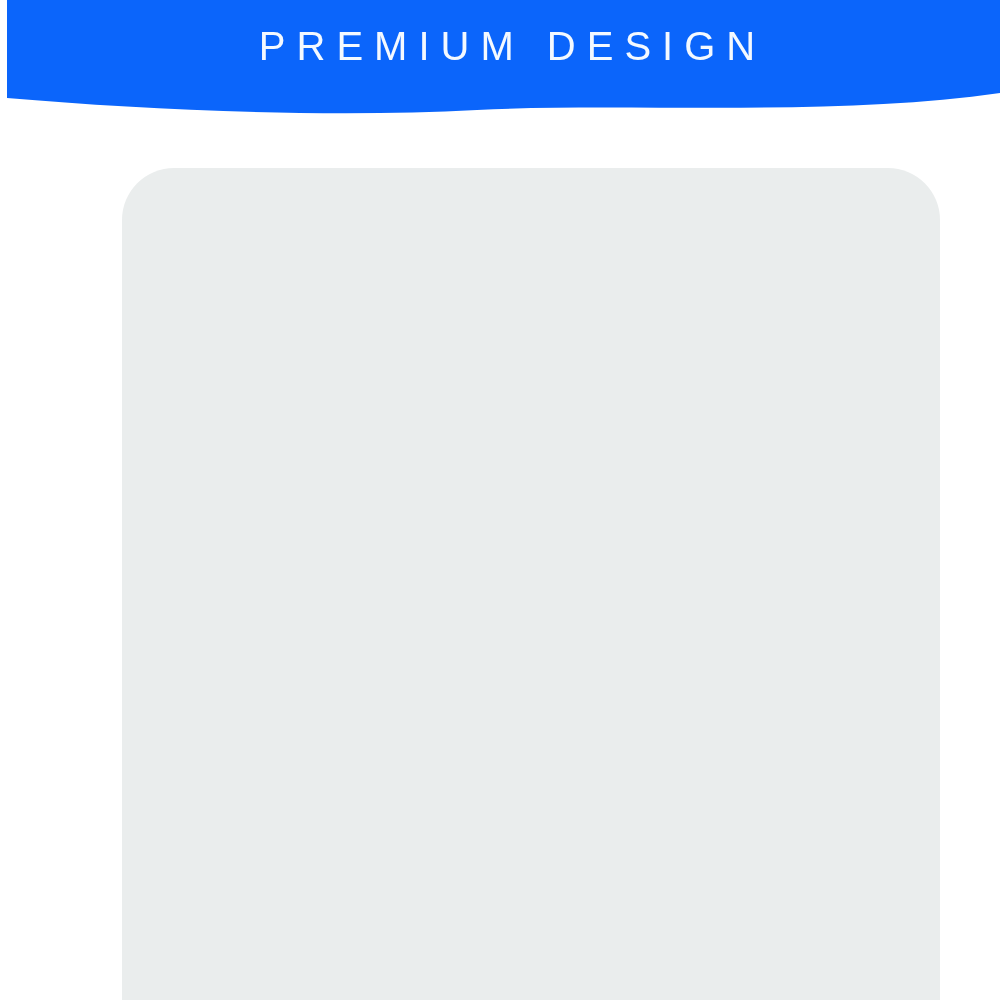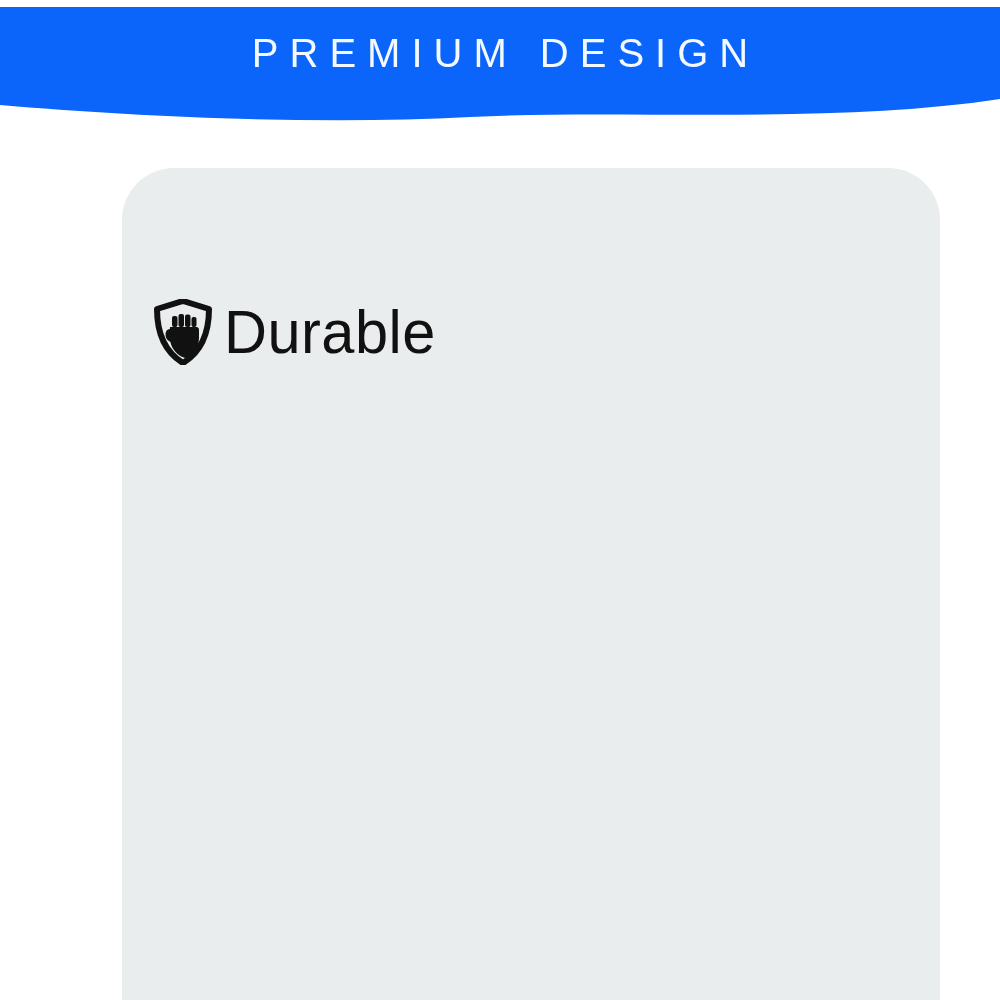--- a/index.html
+++ b/index.html
@@ -17,25 +17,24 @@
     position: relative;
     width: 1000px;
     height: 1000px;
     background: #ffffff;
     overflow: hidden;
   }
 
   
   .banner {
     position: absolute;
-    left: 0;
+    left: 7px;
     top: 0;
     width: 903px;
     height: 118px;
-    margin-top: 7px;
   }
   .banner-wave {
     position: absolute;
     left: 0;
     top: 0;
     width: 1000px;
     height: 118px;
     display: block;
   }
   .banner-title {
@@ -114,37 +113,18 @@
     <svg class="banner-wave" viewBox="0 0 1000 118" preserveAspectRatio="none">
       <path d="M0,0 L1000,0 L1000,92 C830,118 620,102 470,110 C320,118 140,110 0,98 Z" fill="#0b65fb"></path>
     </svg>
     <div class="banner-title">PREMIUM DESIGN</div>
   </div>
 
   <div class="card"></div>
 
   <div class="feature-list">
 
-    <div class="feature-row">
-      <span class="feature-icon">
-        <svg width="62" height="66" viewBox="0 0 62 66" aria-hidden="true">
-          <path d="M31 2 L57 10 C57 34 49 53 31 64 C13 53 5 34 5 10 Z" fill="none" stroke="#111111" stroke-width="6" stroke-linejoin="round"></path>
-          <path d="M31 9 L51 15 C51 34 44 49 31 58 C18 49 11 34 11 15 Z" fill="#ffffff" fill-opacity="0"></path>
-
-          <g fill="#111111">
-            <rect x="20" y="17" width="5.5" height="11" rx="2"></rect>
-            <rect x="26.5" y="15" width="5.5" height="13" rx="2"></rect>
-            <rect x="33" y="15.5" width="5.5" height="12.5" rx="2"></rect>
-            <rect x="39.5" y="18" width="5" height="10" rx="2"></rect>
-            <path d="M18 28 L44.5 28 C46 28 47 29 47 31 L47 39
-                     C47 48 41 56 33 59 C24 56 18 48 18 39 Z"></path>
-            <path d="M15 31 C13 33 13 38 15.5 41 L20 44 L20 29 Z"></path>
-          </g>
-        </svg>
-      </span>
-      <span class="feature-label">Durable</span>
-    </div>
 
 
 
 
   </div>
 </div>
 
 </body></html>

